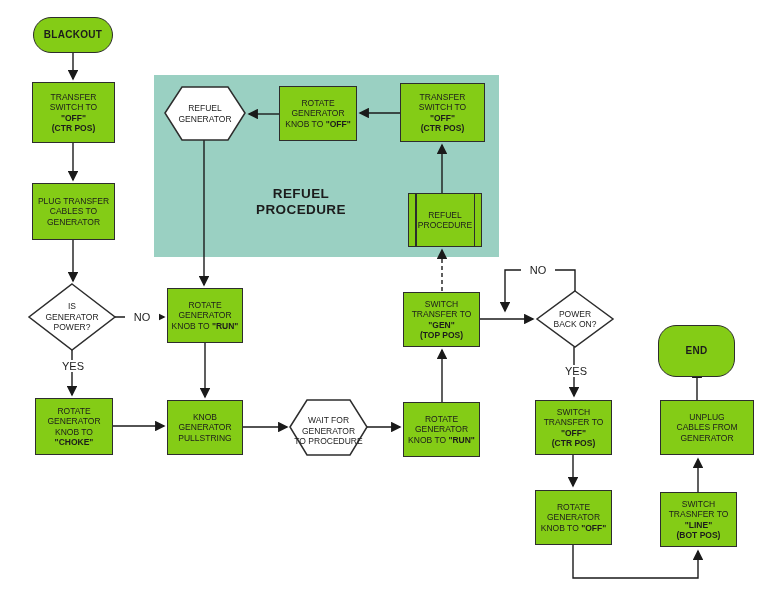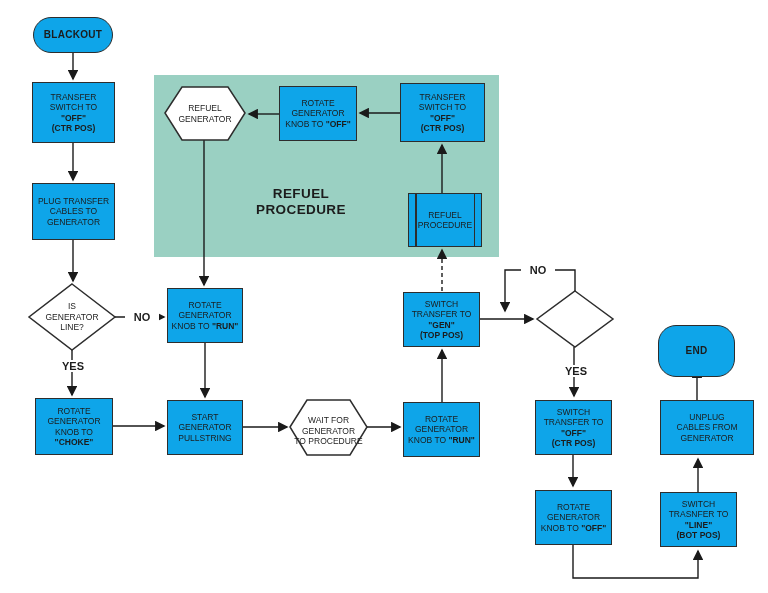--- a/index.html
+++ b/index.html
@@ -4,30 +4,30 @@
 <style>
   html,body{margin:0;padding:0;background:#ffffff;}
   #canvas{position:relative;width:768px;height:593px;background:#ffffff;overflow:hidden;
           font-family:"Liberation Sans",sans-serif;color:#1c1c1c;}
   #region{position:absolute;left:154px;top:75px;width:345px;height:182px;z-index:0;}
   #wires{position:absolute;left:0;top:0;width:768px;height:593px;z-index:1;}
   .region-title{position:absolute;left:226px;top:186px;width:150px;z-index:1;
         text-align:center;font-weight:bold;font-size:13.5px;line-height:16px;letter-spacing:.4px;}
   .node{position:absolute;box-sizing:border-box;display:flex;flex-direction:column;
         justify-content:center;text-align:center;
-        background:#0ea5e9;border:1.5px solid #2d2d2d;z-index:2;
+        background:#84cc16;border:1.5px solid #2d2d2d;z-index:2;
         font-size:8.5px;line-height:10.5px;}
   .overlay{position:absolute;box-sizing:border-box;display:flex;flex-direction:column;
         justify-content:center;align-items:center;text-align:center;z-index:2;
         font-size:8.5px;line-height:10.5px;}
   .terminator{border-radius:18px;font-size:10px;font-weight:bold;letter-spacing:.3px;}
   .predef .bar{position:absolute;top:0;bottom:0;width:1.5px;background:#2d2d2d;}
   .predef .bar.l{left:6px}.predef .bar.r{right:6px}
   .edge-label{position:absolute;z-index:3;background:#ffffff;padding:0 1px;
-        font-weight:bold;font-size:11px;line-height:12px;text-align:center;}
+        font-weight:normal;font-size:11px;line-height:12px;text-align:center;}
   .wire{stroke:#1a1a1a;stroke-width:1.4;fill:none;}
   .wire.dashed{stroke-dasharray:4 3;}
   .poly{fill:#ffffff;stroke:#2d2d2d;stroke-width:1.5;}
 </style>
 </head>
 <body>
 
 <div id="canvas">
 
   <div id="region" style="background: rgb(154, 208, 194);"></div>
@@ -87,54 +87,58 @@
       <div><b>(CTR POS)</b></div>
     </div>
   <div class="node" style="left:32px;top:183px;width:83px;height:57px">
       <div>PLUG TRANSFER</div>
       <div>CABLES TO</div>
       <div>GENERATOR</div>
     </div>
   <div class="overlay" style="left:29px;top:284px;width:86px;height:66px">
       <div>IS</div>
       <div>GENERATOR</div>
-      <div>LINE?</div>
+      <div>POWER?</div>
     </div>
   <div class="node" style="left:35px;top:398px;width:78px;height:57px">
       <div>ROTATE</div>
       <div>GENERATOR</div>
       <div>KNOB TO</div>
       <div><b>"CHOKE"</b></div>
     </div>
 
   <div class="node" style="left:167px;top:288px;width:76px;height:55px">
       <div>ROTATE</div>
       <div>GENERATOR</div>
       <div>KNOB TO <b>"RUN"</b></div>
     </div>
   <div class="node" style="left:167px;top:400px;width:76px;height:55px">
-      <div>START</div>
+      <div>KNOB</div>
       <div>GENERATOR</div>
       <div>PULLSTRING</div>
     </div>
   <div class="overlay" style="left:290px;top:400px;width:77px;height:62px">
       <div>WAIT FOR</div>
       <div>GENERATOR</div>
       <div>TO PROCEDURE</div>
     </div>
   <div class="node" style="left:403px;top:402px;width:77px;height:55px">
       <div>ROTATE</div>
       <div>GENERATOR</div>
       <div>KNOB TO <b>"RUN"</b></div>
     </div>
   <div class="node" style="left:403px;top:292px;width:77px;height:55px">
       <div>SWITCH</div>
       <div>TRANSFER TO</div>
       <div><b>"GEN"</b></div>
       <div><b>(TOP POS)</b></div>
+    </div>
+  <div class="overlay" style="left:537px;top:291px;width:76px;height:56px">
+      <div>POWER</div>
+      <div>BACK ON?</div>
     </div>
 
   <div class="overlay" style="left:165px;top:87px;width:80px;height:53px">
       <div>REFUEL</div>
       <div>GENERATOR</div>
     </div>
   <div class="node" style="left:279px;top:86px;width:78px;height:55px">
       <div>ROTATE</div>
       <div>GENERATOR</div>
       <div>KNOB TO <b>"OFF"</b></div>

